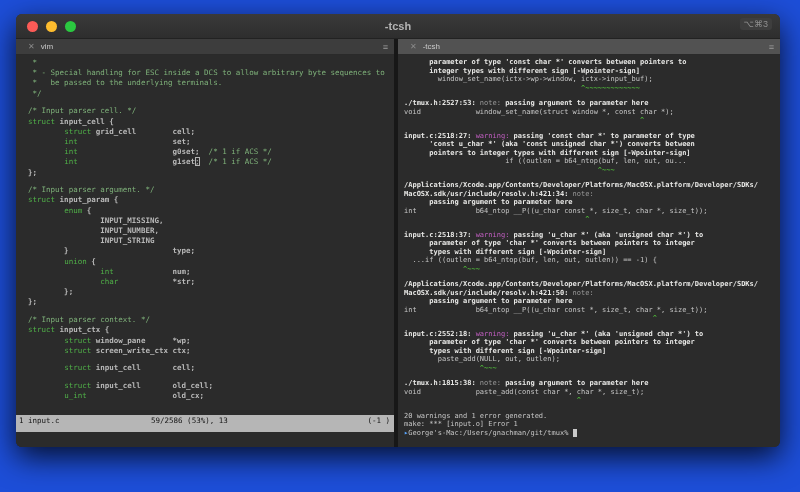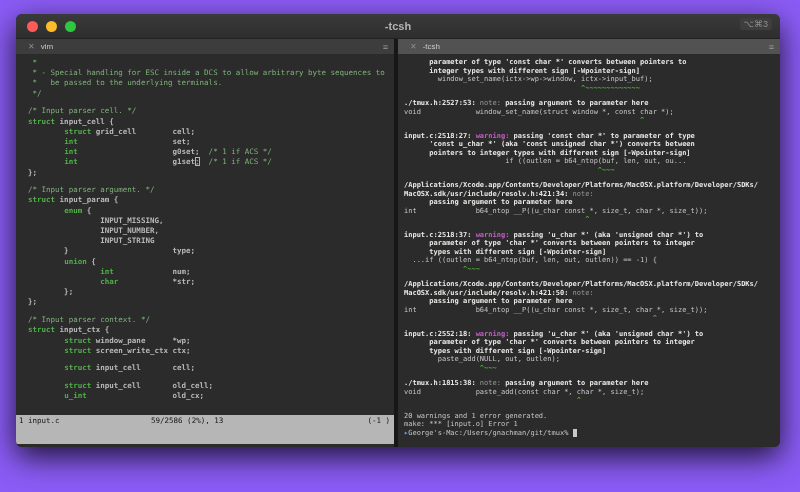--- a/index.html
+++ b/index.html
@@ -1,16 +1,16 @@
 <!DOCTYPE html>
 <html><head>
 <meta charset="utf-8">
 <style>
   html,body{margin:0;padding:0;background:#000;}
-  .stage{position:relative;width:800px;height:492px;background:#8b5cf6;overflow:hidden;
+  .stage{position:relative;width:800px;height:492px;background:#1d4ed8;overflow:hidden;
          font-family:"Liberation Sans",sans-serif;}
   .window{position:absolute;left:16px;top:14px;width:764px;height:433px;
           background:#2b2b2b;border-radius:6px;overflow:hidden;
           box-shadow:0 10px 30px rgba(0,0,0,.8);}
   .titlebar{height:24px;background:linear-gradient(#3a3a3a,#2e2e2e);
             border-bottom:1px solid #222;position:relative;display:flex;align-items:center;}
   .lights{display:flex;gap:8px;padding-left:11px;}
   .light{width:11px;height:11px;border-radius:50%;}
   .light.red{background:#fc5b57;}
   .light.yellow{background:#fdbc2e;}
@@ -29,32 +29,32 @@
   .pane-titlebar.inactive{background:#3d3d3d;border-bottom:1px solid #2a2a2a;}
   .pane-titlebar.active{background:#525252;border-bottom:1px solid #2a2a2a;}
   .pt-close{color:#8a8a8a;font-size:8px;margin:0 6px 0 12px;cursor:default;}
   .pt-menu{margin-left:auto;margin-right:6px;color:#9d9d9d;font-size:9px;}
   .term{white-space:pre;font-family:"DejaVu Sans Mono",monospace;overflow:hidden;}
   .term.vim{font-size:7.5px;line-height:10.2px;padding:3px 0 0 12px;height:357px;flex:none;}
   .term.shell{font-size:7px;line-height:8.5px;padding:3px 0 0 6px;flex:1;}
   .line{min-height:1em;}
   
   .c{color:#7fb27a;}            
-  .k{color:#50b148;font-weight:bold;} 
+  .k{color:#50b148;font-weight:normal;} 
   .p{color:#b8b8b8;font-weight:bold;}            
   
   .w{color:#e8e8e6;font-weight:bold;}  
   .g{color:#999999;font-weight:normal;}  
-  .m{color:#c45fc4;font-weight:bold;}  
+  .m{color:#c45fc4;font-weight:normal;}  
   .n{color:#4fb83a;font-weight:bold;}  
   .t{color:#c6c6c6;}                   
   .b{color:#5aa7ff;}                   
   .curh{color:#b8b8b8;box-shadow:inset 0 0 0 1px #b4b4b4;} 
   .curb{background:#c9c9c9;color:#2b2b2b;}                 
-  .statusbar{height:29px;background:#b6b6b6;color:#141414;position:relative;
+  .statusbar{height:17px;background:#b6b6b6;color:#141414;position:relative;
              font-family:"DejaVu Sans Mono",monospace;font-size:7.5px;line-height:11px;
              flex:none;}
   .sb-left{position:absolute;left:3px;}
   .sb-center{position:absolute;left:135px;}
   .sb-right{position:absolute;right:4px;}
   .pane-rest{flex:1;background:#2b2b2b;}
 </style>
 </head>
 <body>
 
@@ -75,21 +75,21 @@
 
       <div class="pane left">
         <div class="pane-titlebar inactive">
           <span class="pt-close">✕</span>
           <span>vim</span>
           <span class="pt-menu">≡</span>
         </div>
         <div class="term vim" id="left-term"><div class="line"><span class="c"> *</span></div><div class="line"><span class="c"> * - Special handling for ESC inside a DCS to allow arbitrary byte sequences to</span></div><div class="line"><span class="c"> *   be passed to the underlying terminals.</span></div><div class="line"><span class="c"> */</span></div><div class="line"></div><div class="line"><span class="c">/* Input parser cell. */</span></div><div class="line"><span class="k">struct</span><span class="p"> input_cell {</span></div><div class="line"><span class="p">        </span><span class="k">struct</span><span class="p"> grid_cell        cell;</span></div><div class="line"><span class="p">        </span><span class="k">int</span><span class="p">                     set;</span></div><div class="line"><span class="p">        </span><span class="k">int</span><span class="p">                     g0set;</span><span class="c">  /* 1 if ACS */</span></div><div class="line"><span class="p">        </span><span class="k">int</span><span class="p">                     g1set</span><span class="curh">;</span><span class="c">  /* 1 if ACS */</span></div><div class="line"><span class="p">};</span></div><div class="line"></div><div class="line"><span class="c">/* Input parser argument. */</span></div><div class="line"><span class="k">struct</span><span class="p"> input_param {</span></div><div class="line"><span class="p">        </span><span class="k">enum</span><span class="p"> {</span></div><div class="line"><span class="p">                INPUT_MISSING,</span></div><div class="line"><span class="p">                INPUT_NUMBER,</span></div><div class="line"><span class="p">                INPUT_STRING</span></div><div class="line"><span class="p">        }                       type;</span></div><div class="line"><span class="p">        </span><span class="k">union</span><span class="p"> {</span></div><div class="line"><span class="p">                </span><span class="k">int</span><span class="p">             num;</span></div><div class="line"><span class="p">                </span><span class="k">char</span><span class="p">            *str;</span></div><div class="line"><span class="p">        };</span></div><div class="line"><span class="p">};</span></div><div class="line"></div><div class="line"><span class="c">/* Input parser context. */</span></div><div class="line"><span class="k">struct</span><span class="p"> input_ctx {</span></div><div class="line"><span class="p">        </span><span class="k">struct</span><span class="p"> window_pane      *wp;</span></div><div class="line"><span class="p">        </span><span class="k">struct</span><span class="p"> screen_write_ctx ctx;</span></div><div class="line"></div><div class="line"><span class="p">        </span><span class="k">struct</span><span class="p"> input_cell       cell;</span></div><div class="line"></div><div class="line"><span class="p">        </span><span class="k">struct</span><span class="p"> input_cell       old_cell;</span></div><div class="line"><span class="p">        </span><span class="k">u_int</span><span class="p">                   old_cx;</span></div></div>
         <div class="statusbar">
           <span class="sb-left">1 input.c</span>
-          <span class="sb-center">59/2586 (2%), 13</span>
+          <span class="sb-center">59/2586 (53%), 13</span>
           <span class="sb-right">(-1 )</span>
         </div>
         <div class="pane-rest"></div>
       </div>
 
       <div class="divider"></div>
 
       <div class="pane right">
         <div class="pane-titlebar active">
           <span class="pt-close">✕</span>

